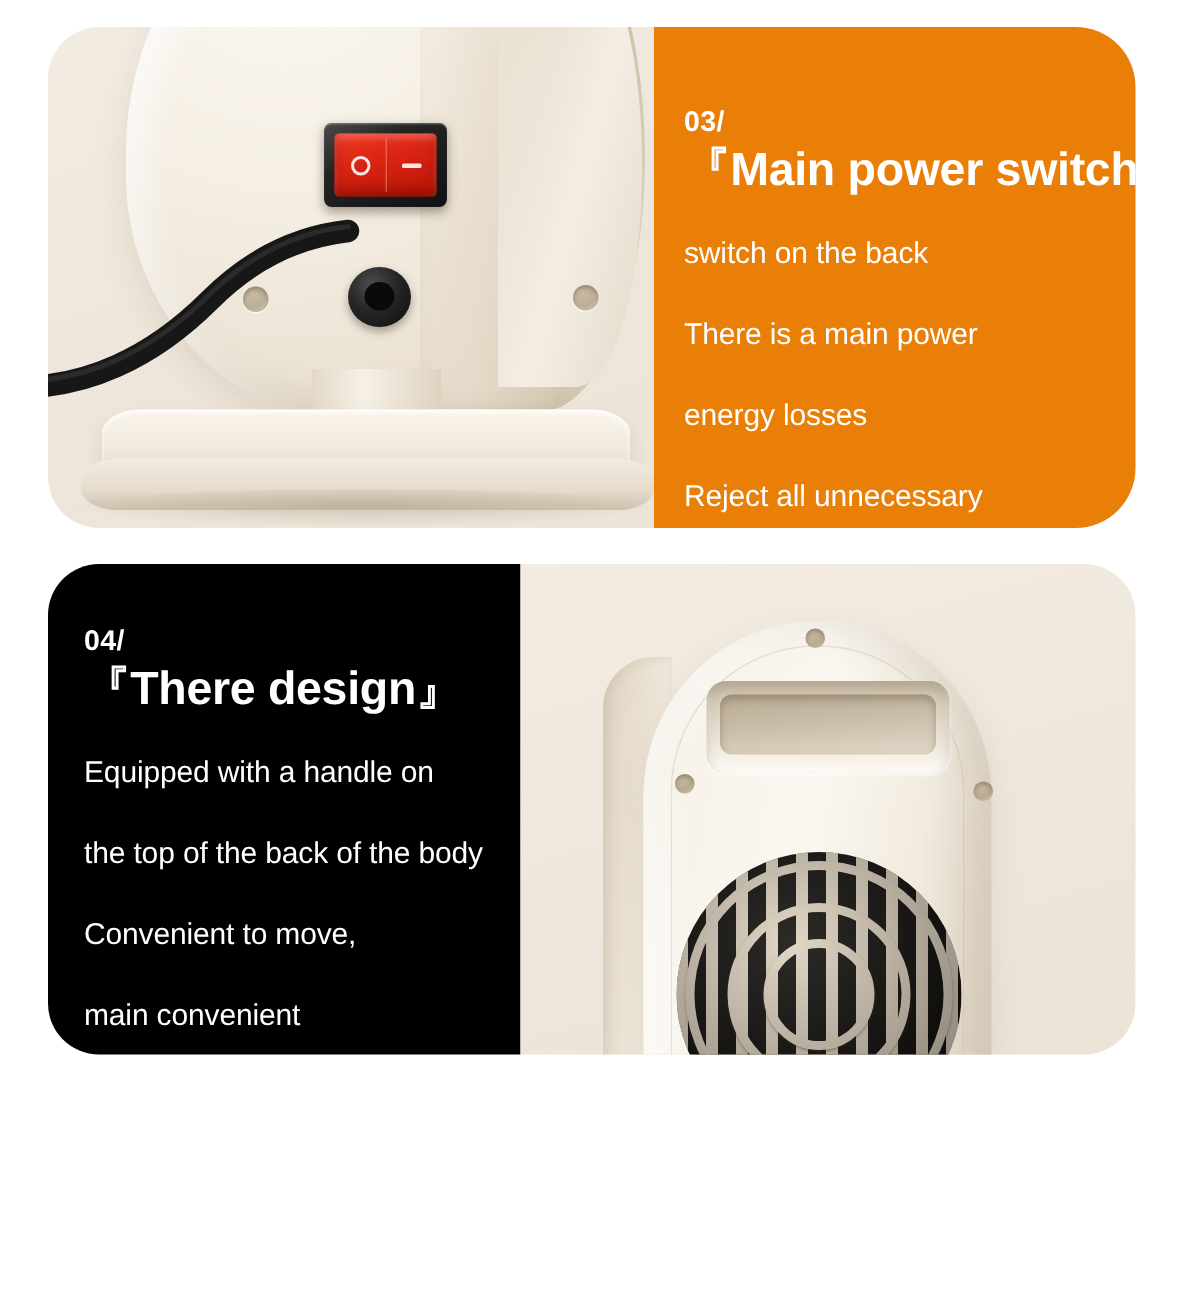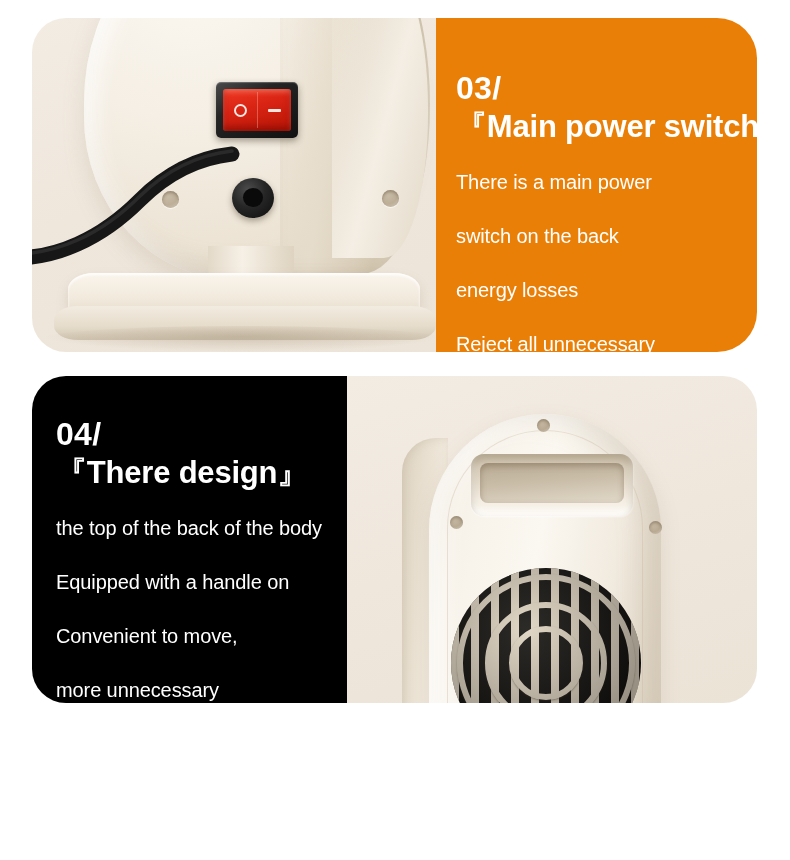--- a/index.html
+++ b/index.html
@@ -339,21 +339,21 @@
     background: radial-gradient(circle at 40% 32%, rgba(255,255,255,0.10) 0%, rgba(0,0,0,0.30) 68%, rgba(0,0,0,0.45) 100%);
     pointer-events: none;
   }
 
   
   .txt-block {
     position: absolute;
     color: #ffffff;
   }
   .num {
-    font-size: 32px;
+    font-size: 19px;
     font-weight: 700;
     letter-spacing: 0.3px;
     line-height: 1.05;
     margin: 0 0 2px 0;
   }
   .title {
     font-size: 31px;
     font-weight: 700;
     letter-spacing: -0.2px;
     line-height: 1.22;
@@ -403,35 +403,35 @@
     <div class="neck"></div>
     <div class="base-plate"></div>
     <div class="base-plate2"></div>
     <div class="base-shadow"></div>
   </div>
 
   <div class="panel row1-orange">
     <div class="txt-block txt1" style="position:absolute;left:20px;top:54px;">
       <p class="num">03/</p>
       <p class="title">『Main power switch』</p>
+      <p class="body-line">switch on the back</p>
       <p class="body-line">There is a main power</p>
-      <p class="body-line">switch on the back</p>
       <p class="body-line">energy losses</p>
       <p class="body-line">Reject all unnecessary</p>
     </div>
   </div>
 
   <div class="panel row2-orange">
     <div class="txt-block" style="position:absolute;left:24px;top:42px;">
       <p class="num">04/</p>
       <p class="title">『There design』</p>
+      <p class="body-line">Equipped with a handle on</p>
       <p class="body-line">the top of the back of the body</p>
-      <p class="body-line">Equipped with a handle on</p>
       <p class="body-line">Convenient to move,</p>
-      <p class="body-line">more unnecessary</p>
+      <p class="body-line">main convenient</p>
     </div>
   </div>
 
   <div class="panel row2-photo">
     <div class="body-side"></div>
     <div class="body-arch">
       <div class="body-arch-edge"></div>
     </div>
 
     <div class="handle">

